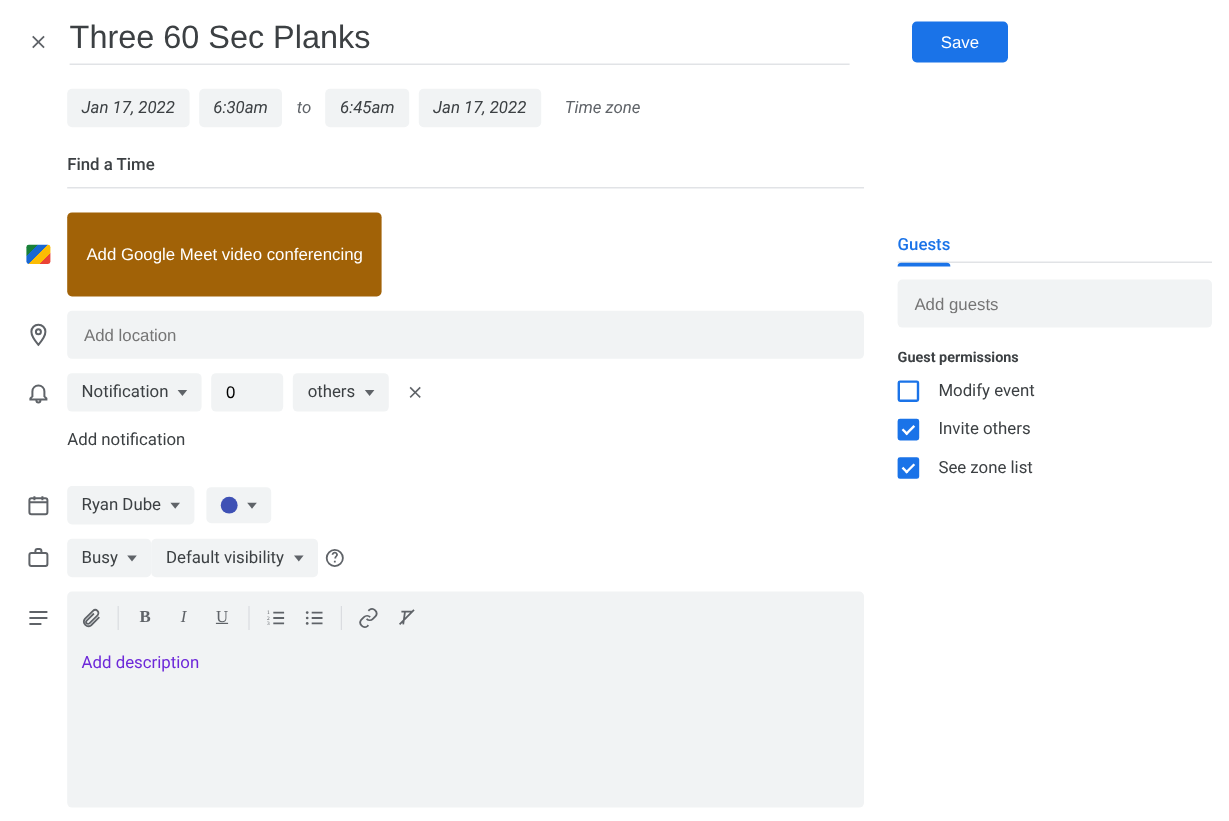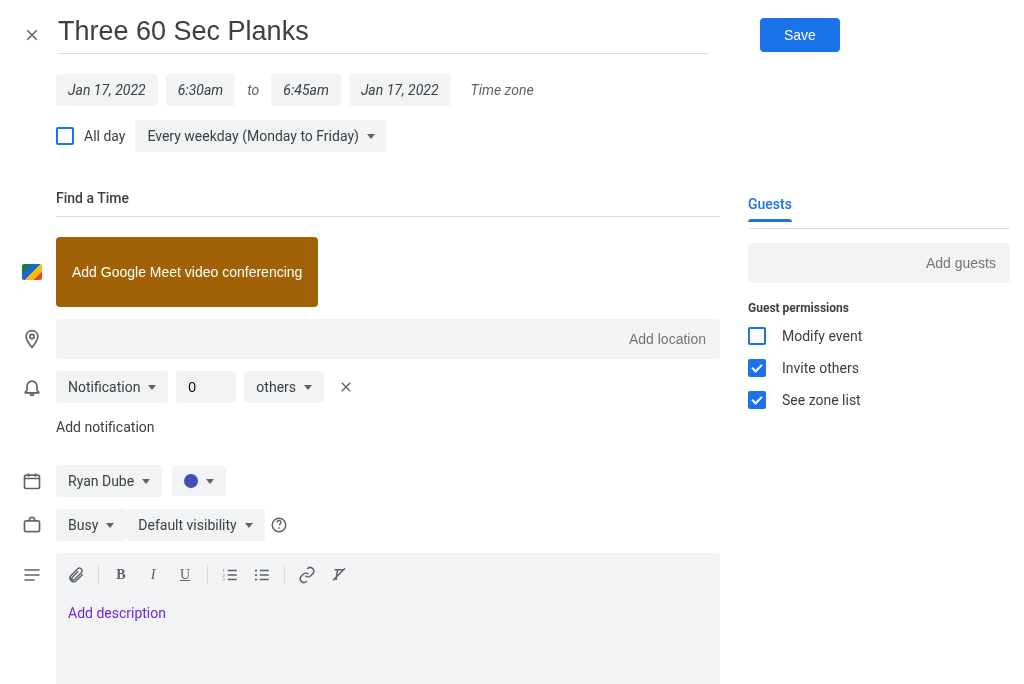--- a/index.html
+++ b/index.html
@@ -171,21 +171,20 @@
   }
   .text-input {
     background: #f1f3f4;
     border: none;
     border-radius: 4px;
     padding: 12px 14px;
     font-size: 14px;
     color: #5f6368;
     width: 100%;
     outline: none;
-    text-align: right;
   }
   .notif-row { gap: 8px; }
   .num-input {
     background: #f1f3f4;
     border: none;
     border-radius: 4px;
     width: 60px;
     padding: 8px 12px;
     font-size: 14px;
     text-align: left;
@@ -236,21 +235,21 @@
   }
   .desc-placeholder {
     color: #6d28d9;
     font-size: 14px;
     padding: 8px 12px 0 12px;
   }
   .side-tab {
     font-size: 14px;
     font-weight: 500;
     color: #1a73e8;
-    padding-bottom: 16px;
+    padding-bottom: 6px;
     border-bottom: 1px solid #dadce0;
     margin-bottom: 14px;
     position: relative;
   }
   .side-tab span {
     display: inline-block;
     position: relative;
     padding-bottom: 10px;
     margin-bottom: -11px;
   }
@@ -295,25 +294,20 @@
 
     <div class="datetime-row">
       <div class="chip">Jan 17, 2022</div>
       <div class="chip">6:30am</div>
       <span class="to-text">to</span>
       <div class="chip">6:45am</div>
       <div class="chip">Jan 17, 2022</div>
       <span class="tz-link">Time zone</span>
     </div>
 
-    <div class="allday-row">
-      <div class="checkbox unchecked-blue"></div>
-      <span>All day</span>
-      <div class="chip with-caret">Every weekday (Monday to Friday)</div>
-    </div>
 
     <div class="tabs">
       <div class="tab">Find a Time</div>
     </div>
 
     <div class="field-row">
       <div class="row-icon">
           <div class="gmeet-icon"></div>
         </div>
       <button class="meet-btn">Add Google Meet video conferencing</button>

